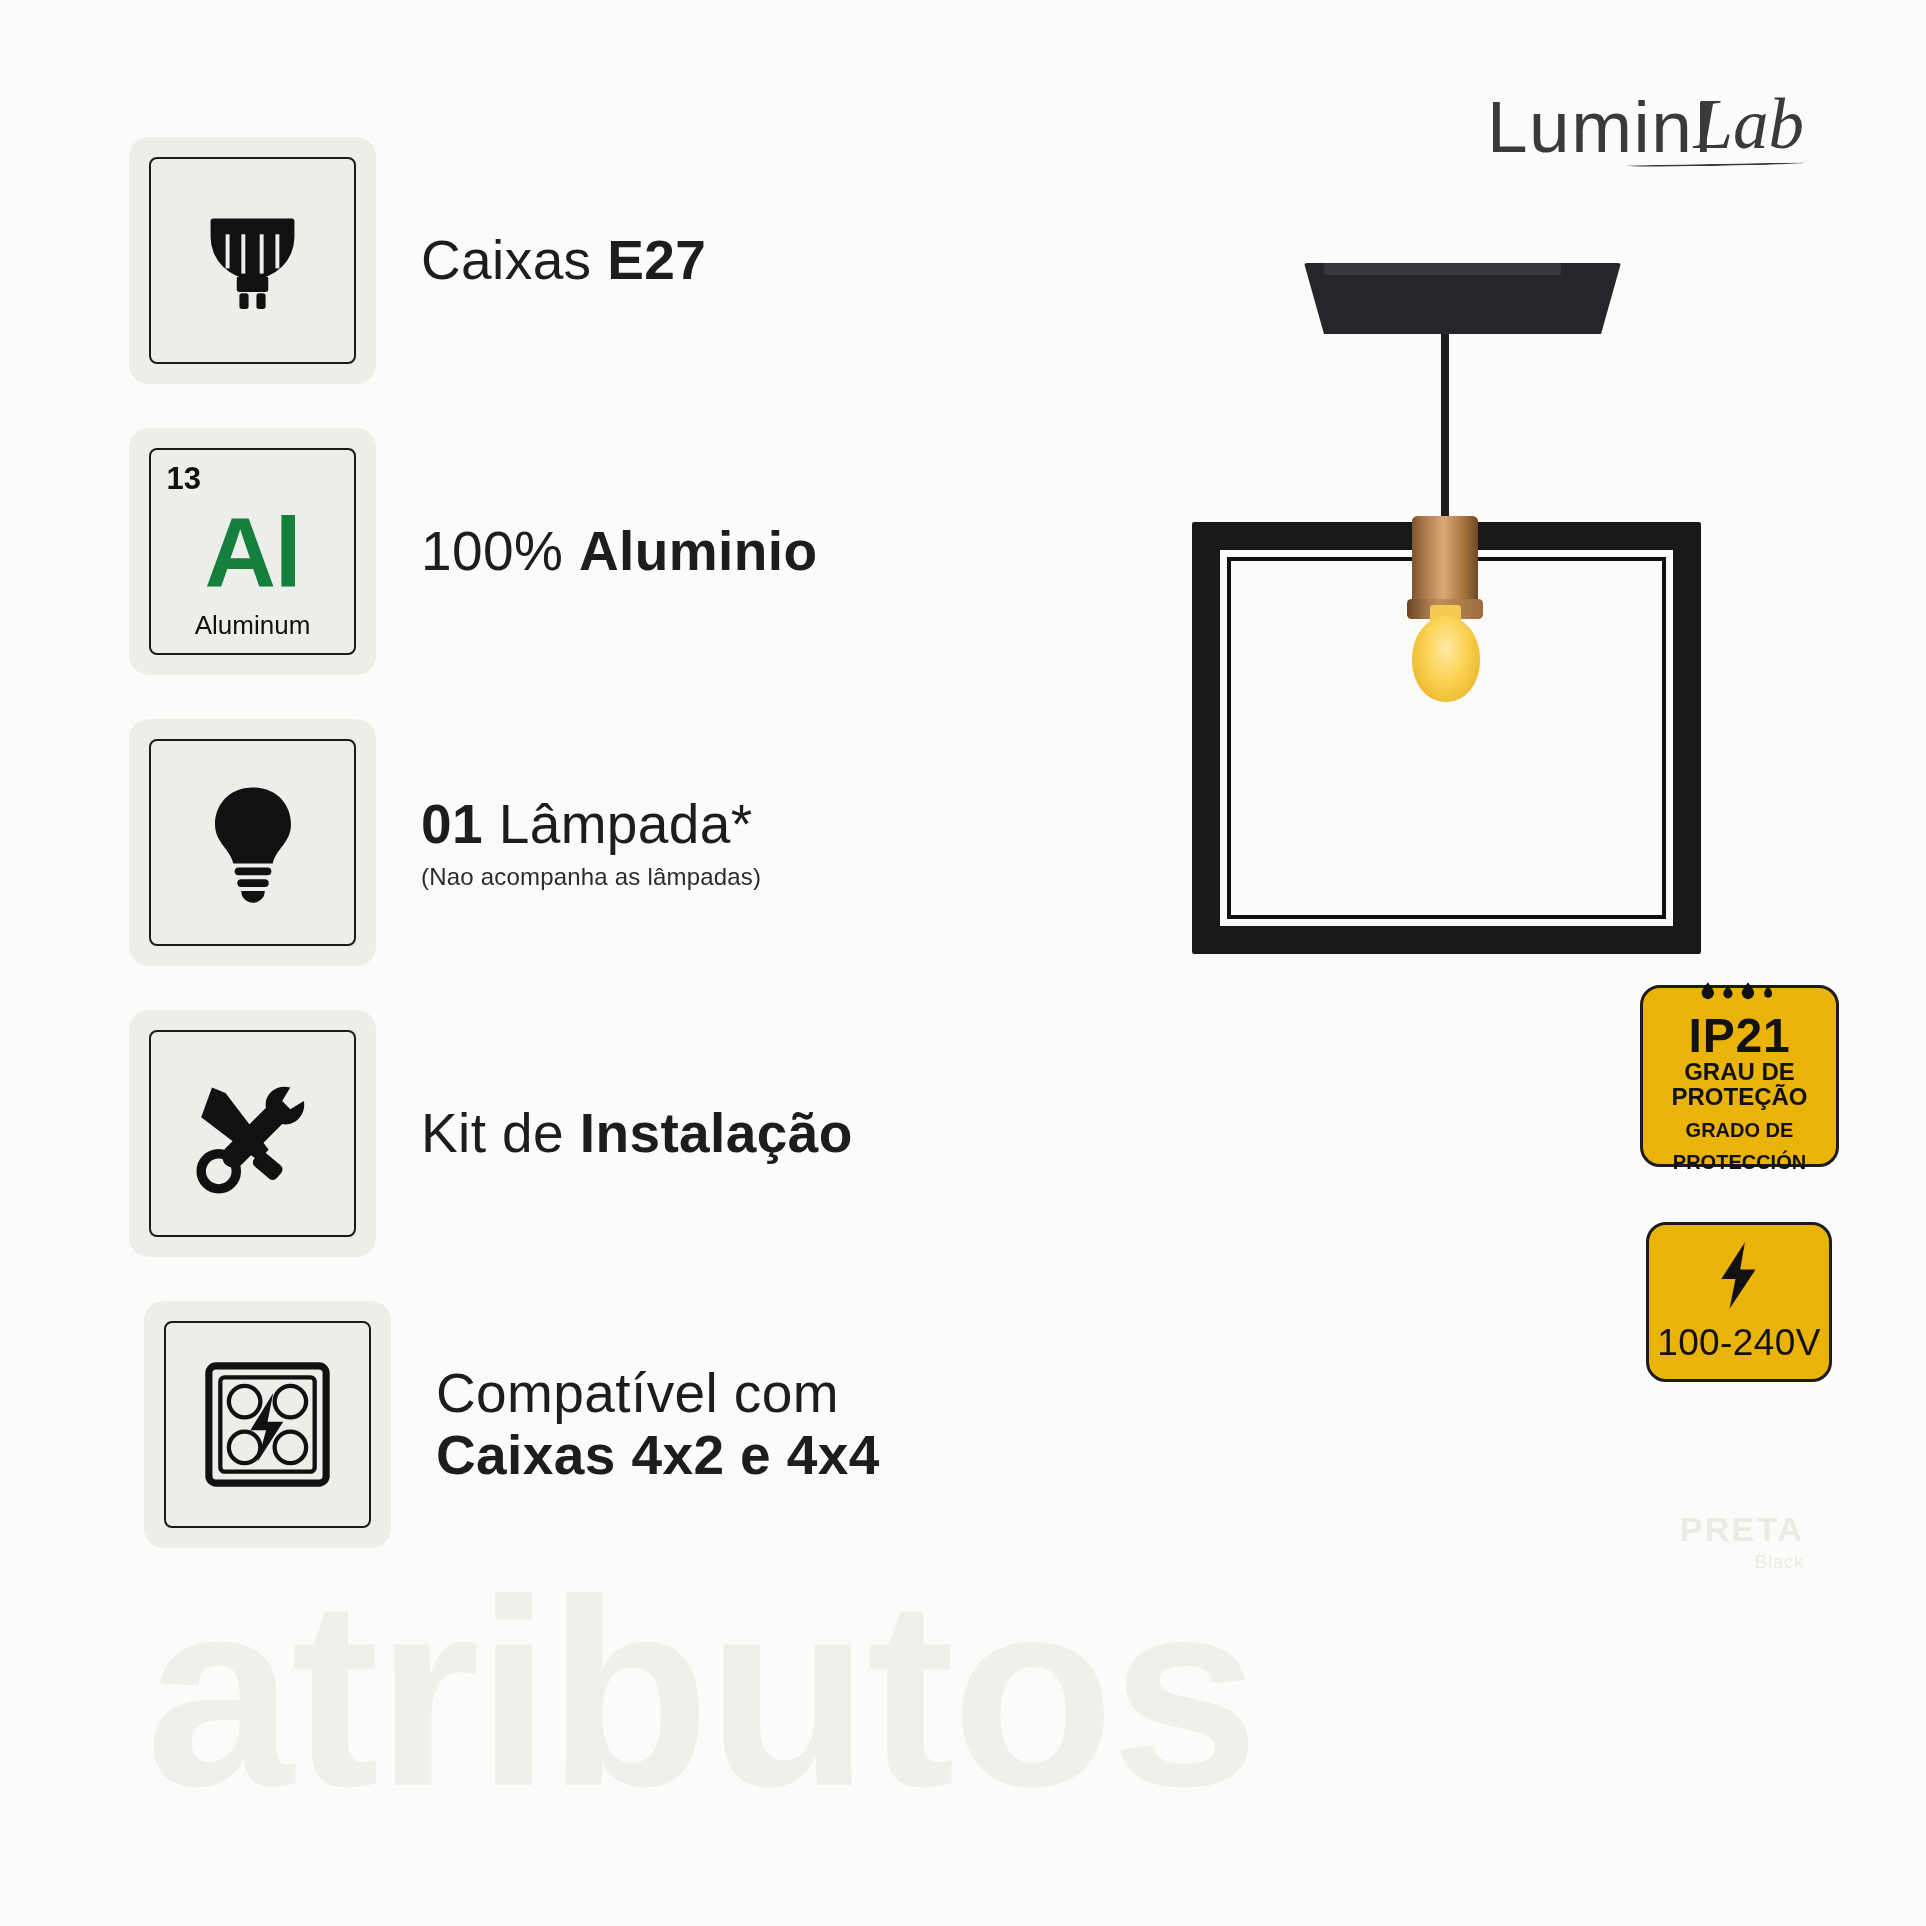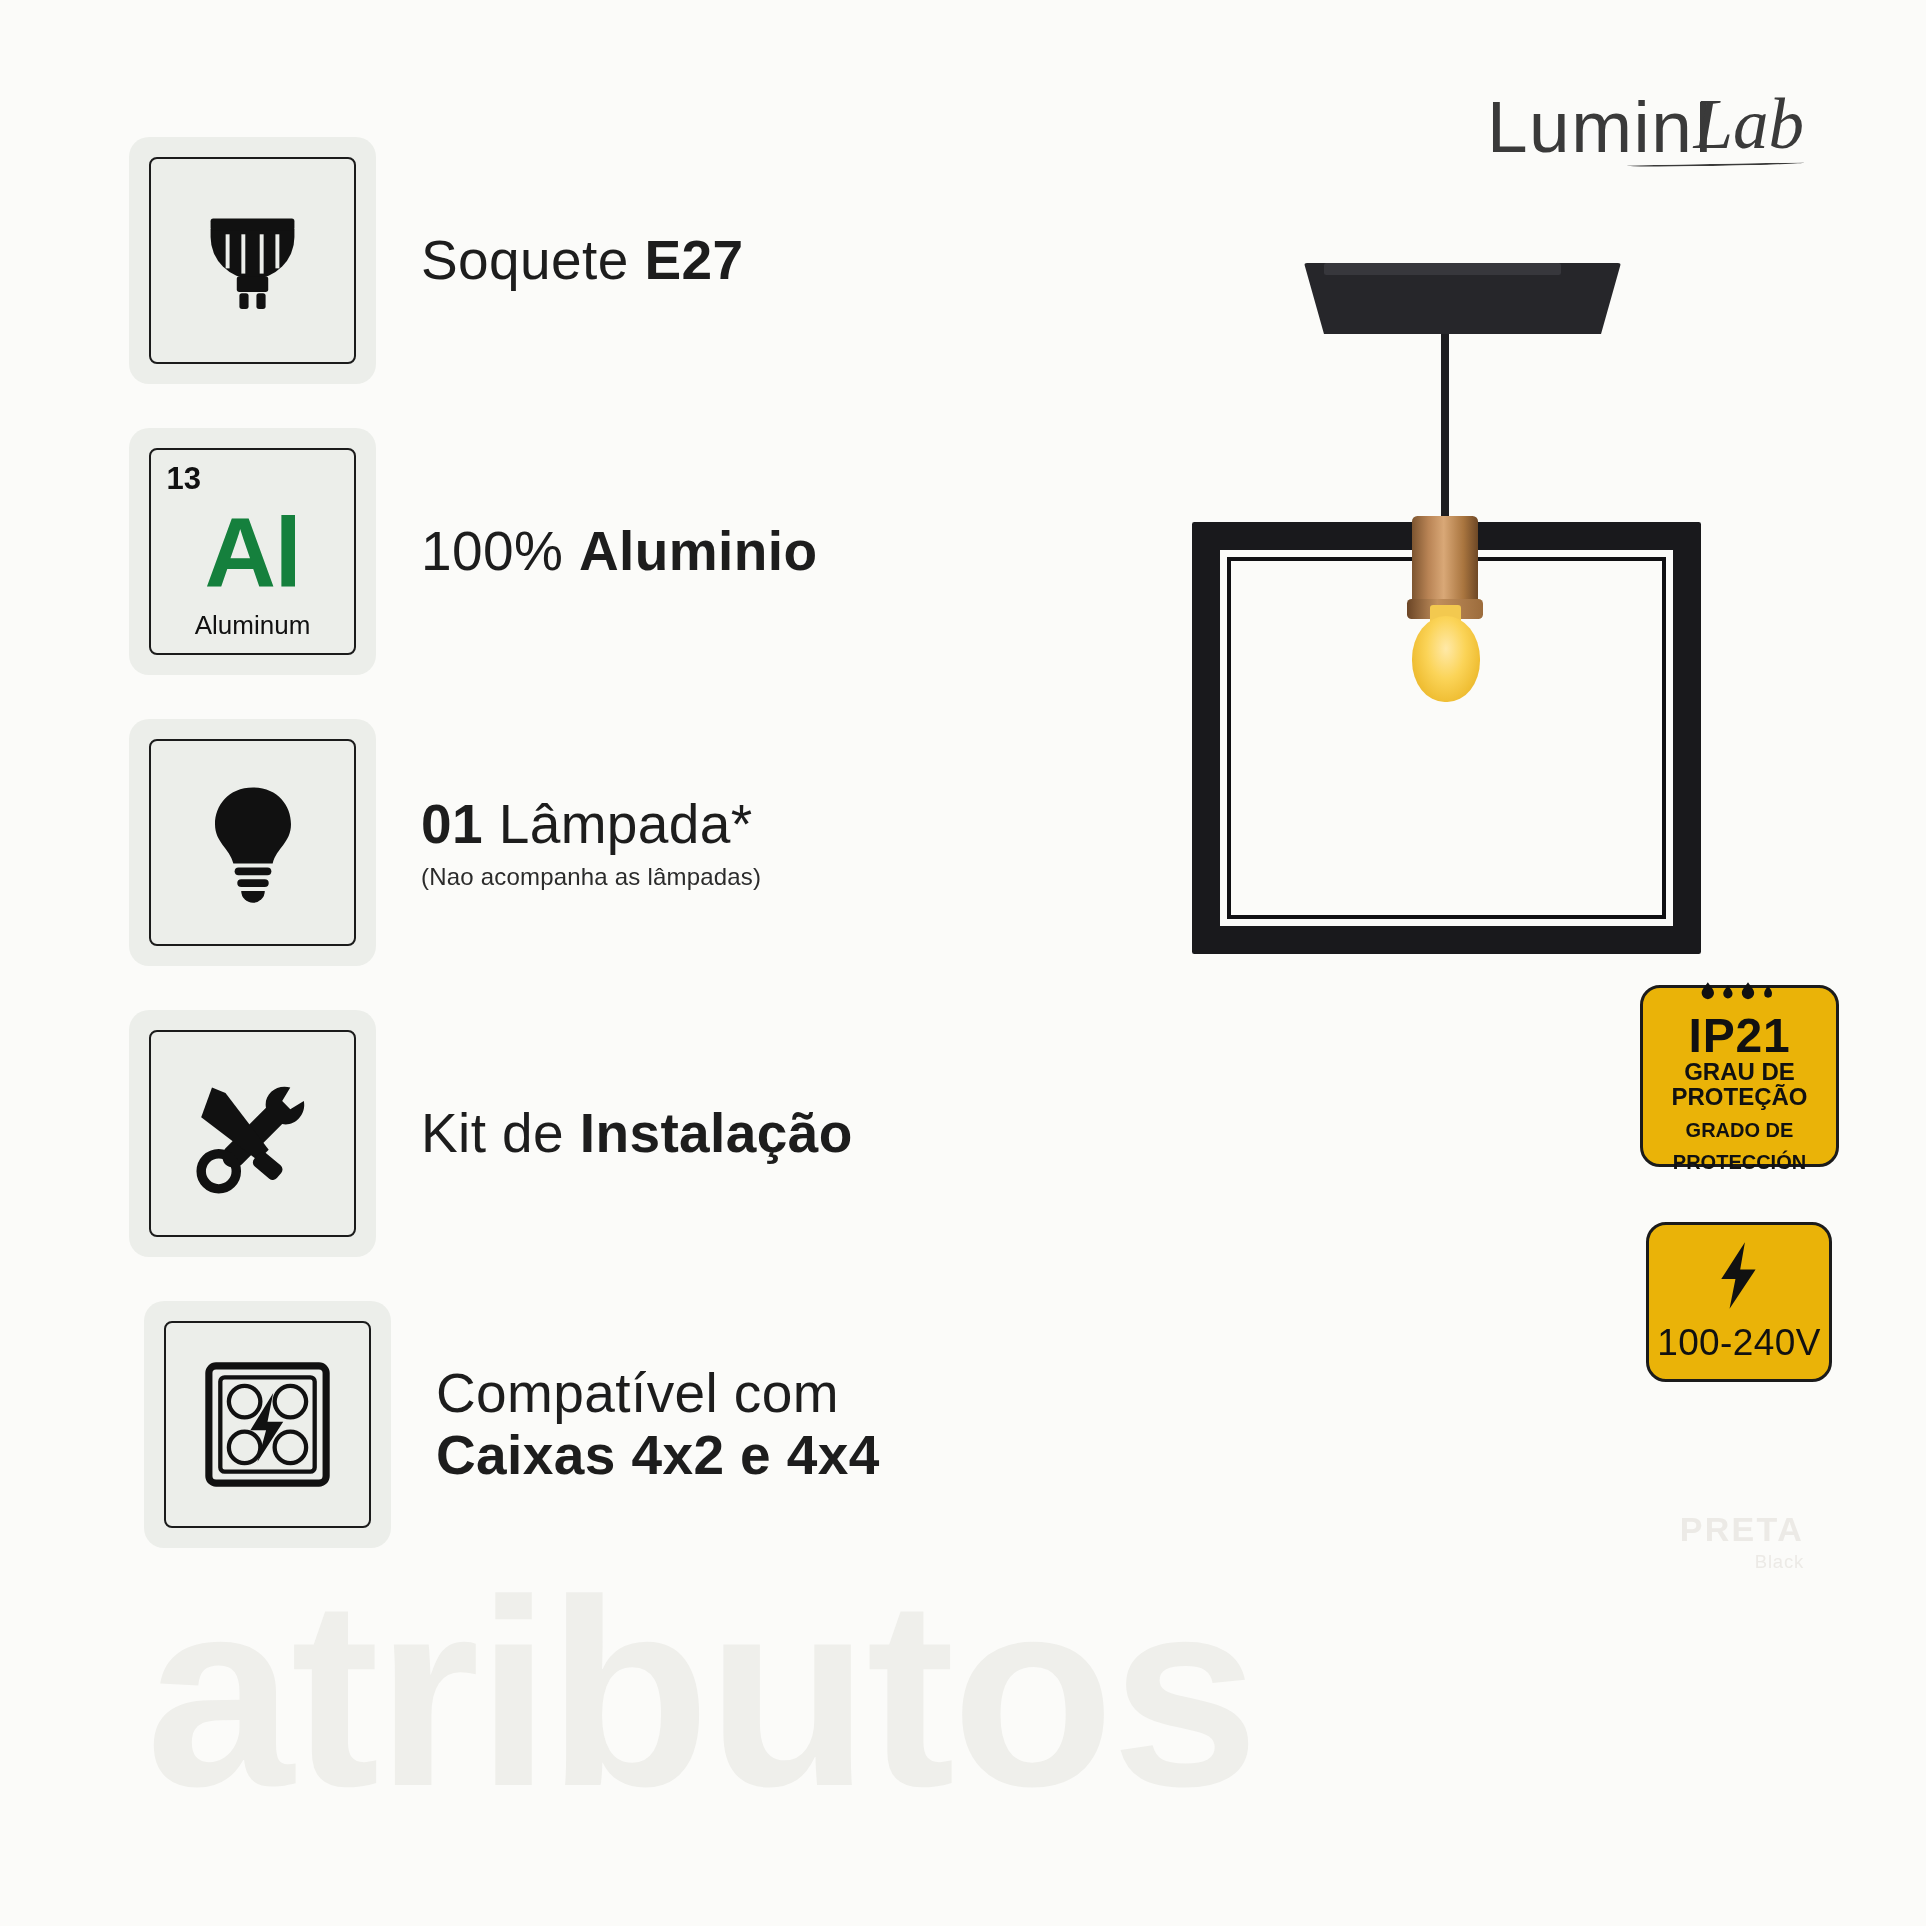--- a/index.html
+++ b/index.html
@@ -352,21 +352,21 @@
             <line x1="69" y1="30" x2="69" y2="56"></line>
           </g>
           <rect x="38" y="62" width="24" height="12" rx="2" fill="#111"></rect>
           <rect x="40" y="75" width="7" height="12" rx="2" fill="#111"></rect>
           <rect x="53" y="75" width="7" height="12" rx="2" fill="#111"></rect>
         </svg>
       </div>
     </div>
     <div class="attr-text">
       <div class="attr-line">
-        <span>Soquete </span><b>E27</b>
+        <span>Caixas </span><b>E27</b>
       </div>
     </div>
   </div>
 
   <div class="attr-row">
     <div class="icon-tile">
       <div class="icon-inner">
         <span class="pt-num">13</span>
         <span class="pt-sym">Al</span>
         <span class="pt-name">Aluminum</span>

